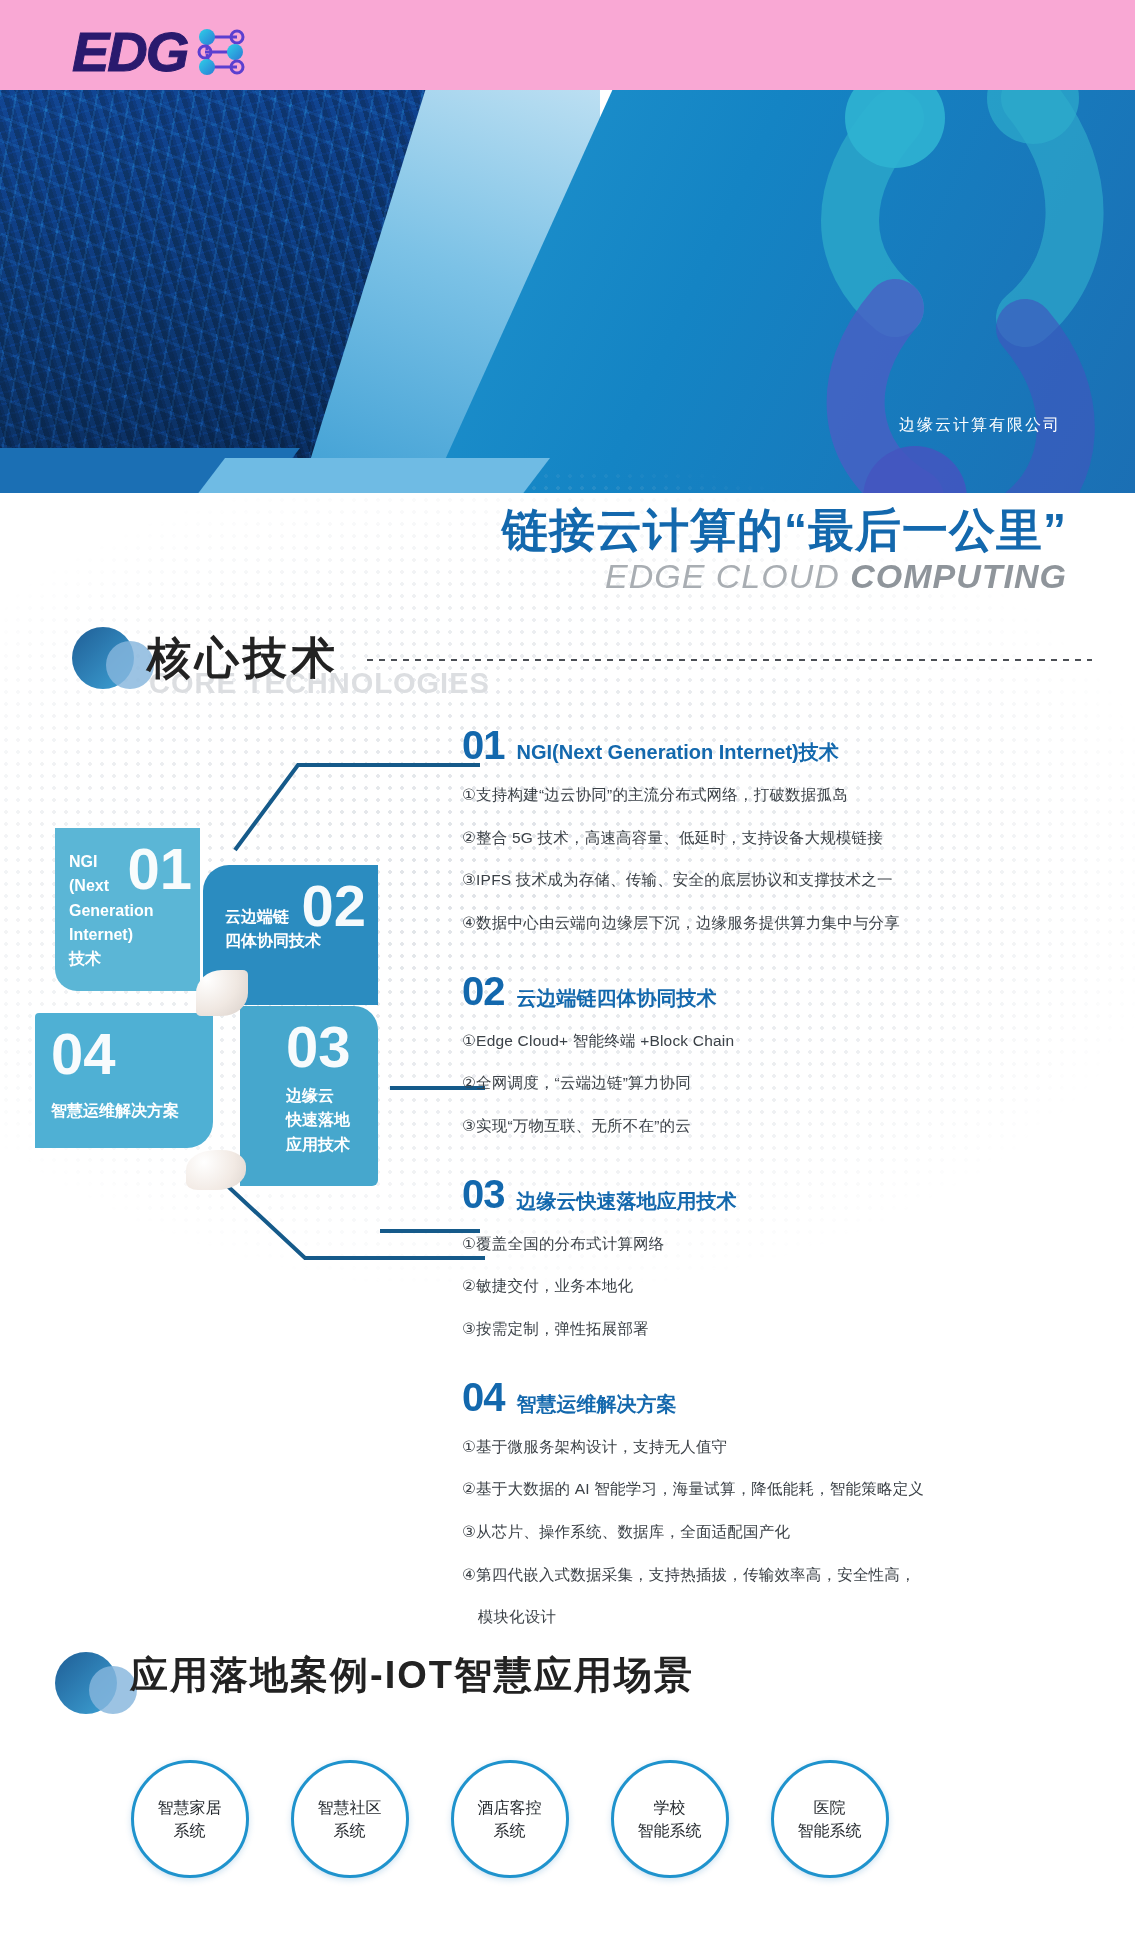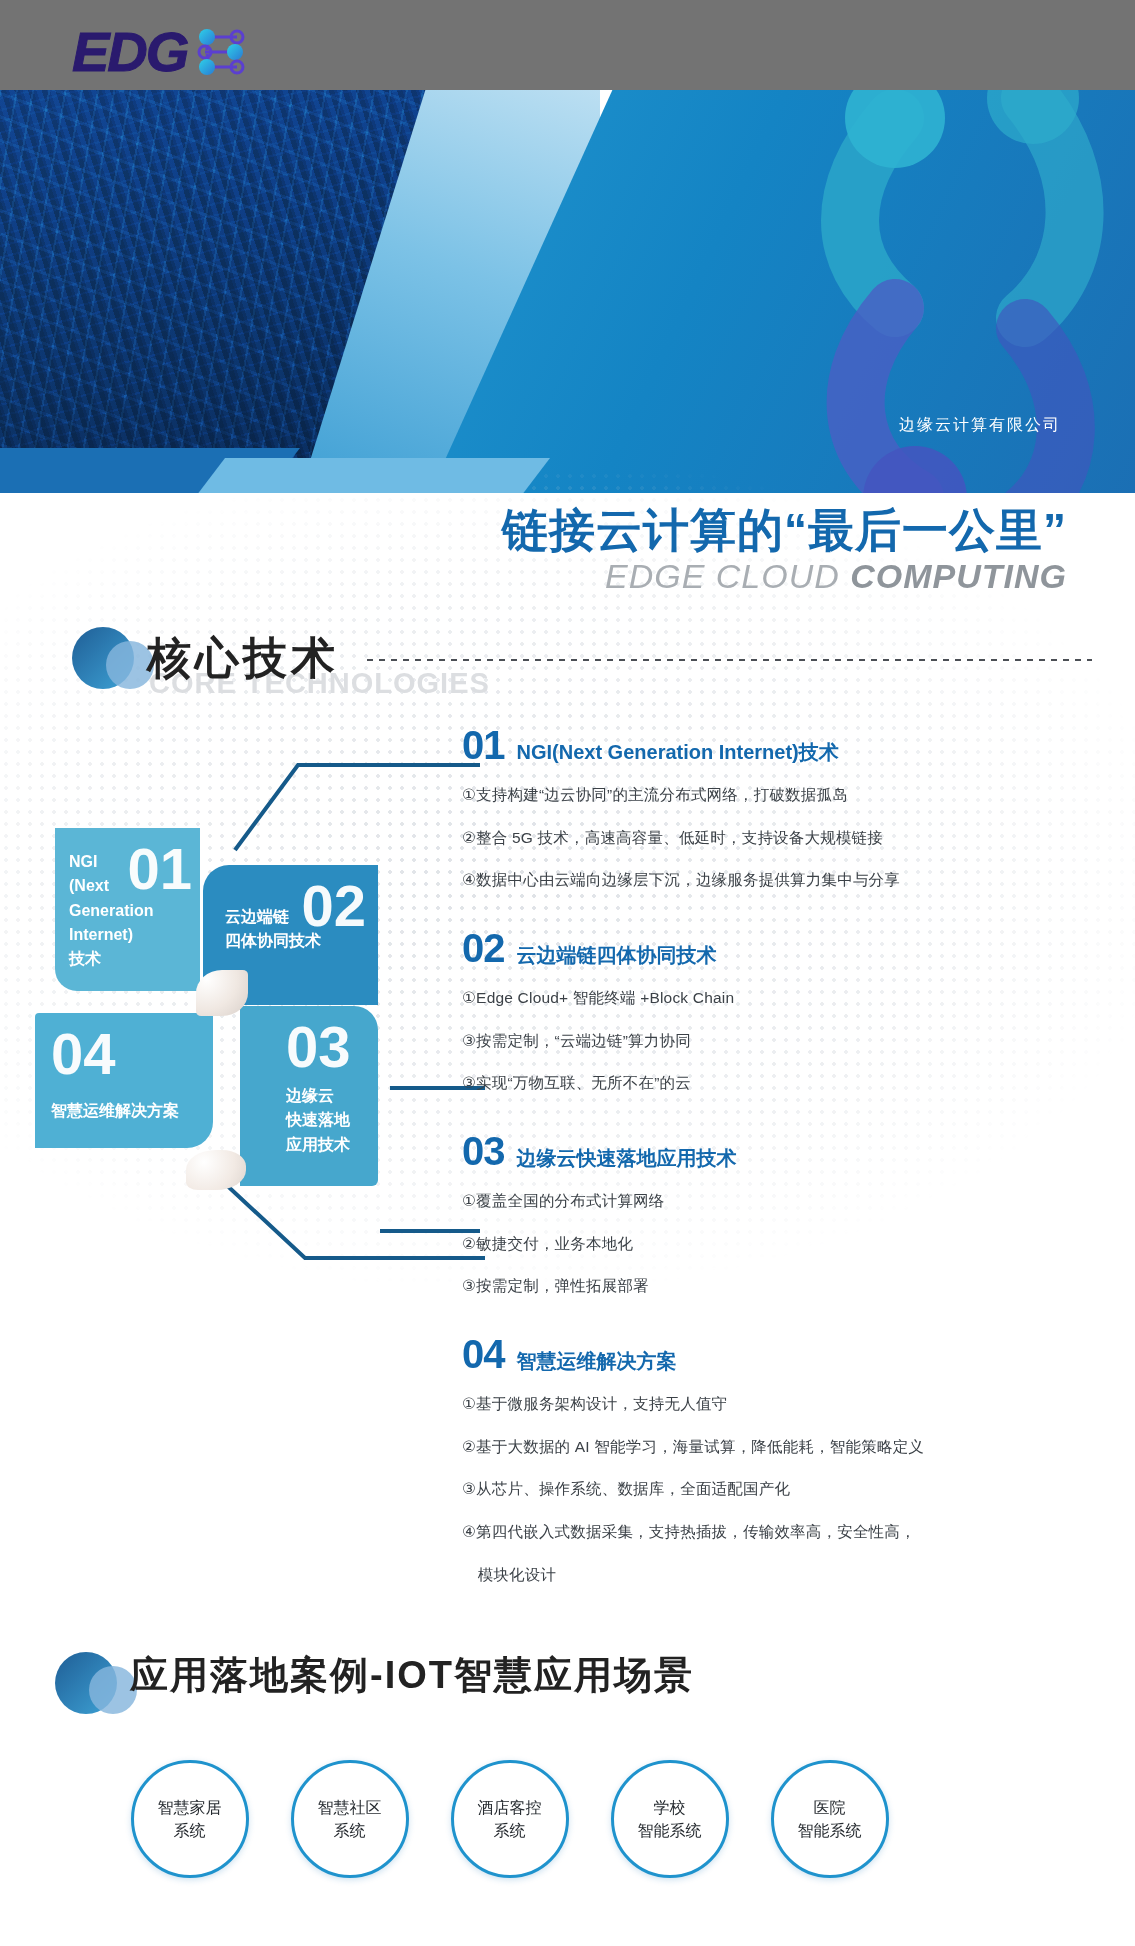--- a/index.html
+++ b/index.html
@@ -5,21 +5,21 @@
   * { margin:0; padding:0; box-sizing:border-box; }
   html,body { width:1135px; height:1946px; }
   body {
     font-family:"Liberation Sans","DejaVu Sans",sans-serif;
     background:#ffffff;
     position:relative;
     overflow:hidden;
   }
 
   
-  #logo-bar { position:absolute; left:0; top:0; width:1135px; height:90px; background:#737373; z-index:40; }
+  #logo-bar { position:absolute; left:0; top:0; width:1135px; height:90px; background:#f9a8d4; z-index:40; }
   #logo-wrap { position:absolute; left:72px; top:24px; display:flex; align-items:center; gap:6px; }
   #logo-text {
     font-size:56px; font-weight:bold; font-style:italic; color:#2a1a6e;
     letter-spacing:-2px; line-height:1; font-family:"Liberation Sans",sans-serif;
     -webkit-text-stroke:1px #2a1a6e;
   }
   #logo-mark { width:56px; height:52px; }
 
   
   #hero { position:absolute; left:0; top:88px; width:1135px; height:405px; overflow:hidden; }
@@ -274,32 +274,33 @@
 <div id="items">
 
   <div class="item">
     <div class="item-head">
       <div class="item-num">01</div>
       <div class="item-title">NGI(Next Generation Internet)技术</div>
     </div>
     <div class="item-lines">
       <div>①支持构建“边云协同”的主流分布式网络，打破数据孤岛</div>
       <div>②整合 5G 技术，高速高容量、低延时，支持设备大规模链接</div>
+      <div>③IPFS 技术成为存储、传输、安全的底层协议和支撑技术之一</div>
       <div>④数据中心由云端向边缘层下沉，边缘服务提供算力集中与分享</div>
     </div>
   </div>
 
   <div class="item" style="margin-top:34px;">
     <div class="item-head">
       <div class="item-num">02</div>
       <div class="item-title">云边端链四体协同技术</div>
     </div>
     <div class="item-lines">
       <div>①Edge Cloud+ 智能终端 +Block Chain</div>
-      <div>③按需定制，“云端边链”算力协同</div>
+      <div>②全网调度，“云端边链”算力协同</div>
       <div>③实现“万物互联、无所不在”的云</div>
     </div>
   </div>
 
   <div class="item" style="margin-top:34px;">
     <div class="item-head">
       <div class="item-num">03</div>
       <div class="item-title">边缘云快速落地应用技术</div>
     </div>
     <div class="item-lines">

